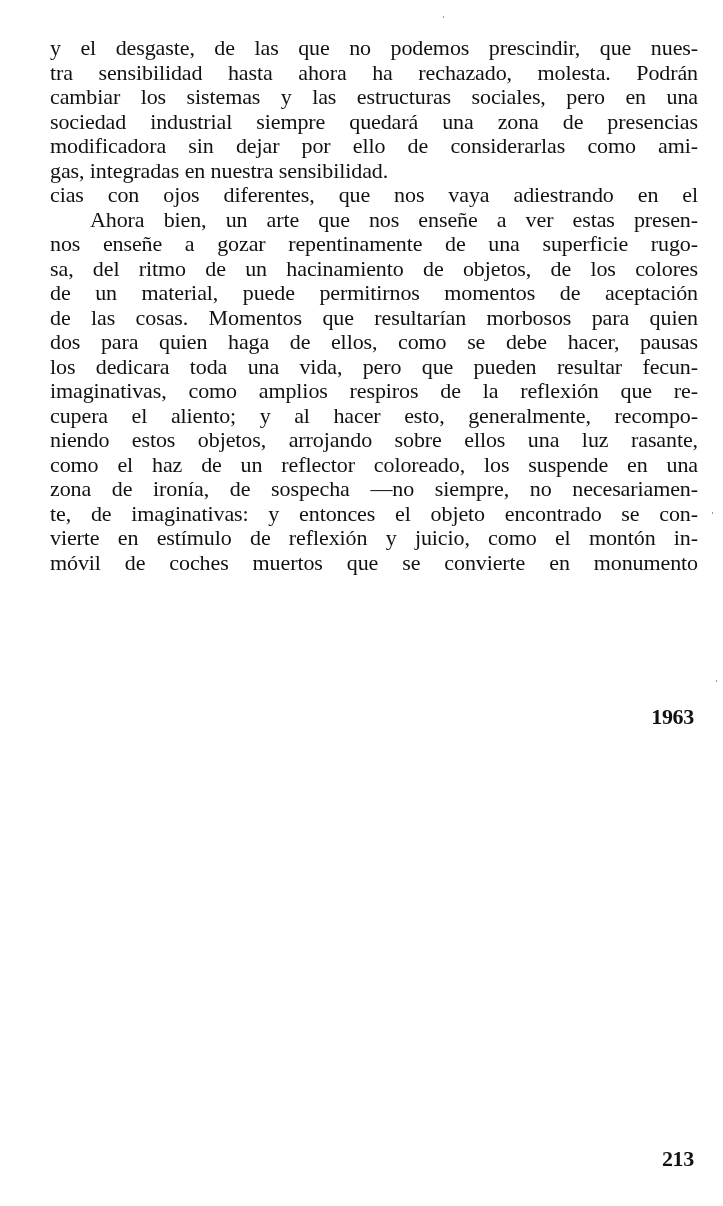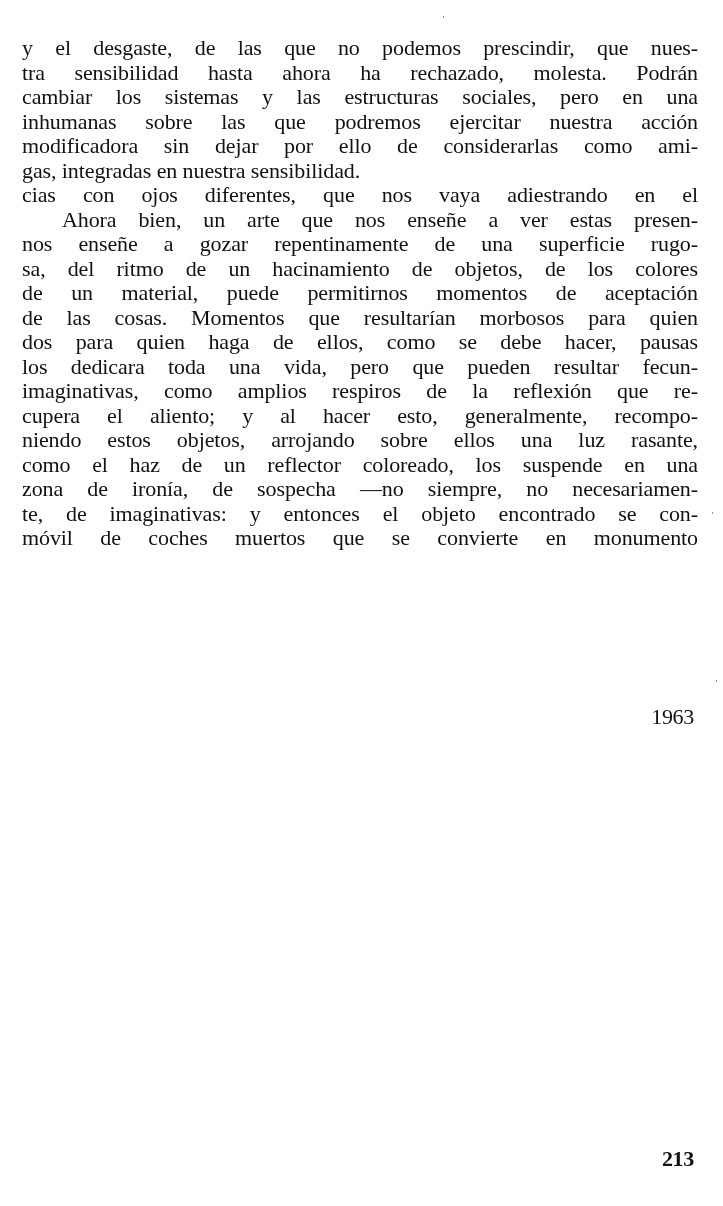--- a/index.html
+++ b/index.html
@@ -31,33 +31,34 @@
       line-height: 24.5px;
       letter-spacing: -0.1px;
     }
     .line {
       display: block;
       height: 24.5px;
       white-space: nowrap;
       text-align: justify;
       text-align-last: justify;
       overflow: visible;
+      margin-left: 28px;
     }
     .line.last {
       text-align-last: left;
     }
     .line.indent {
       padding-left: 40px;
     }
     .year {
       position: absolute;
       right: 29px;
       top: 704px;
       font-size: 22px;
-      font-weight: normal;
+      font-weight: bold;
       letter-spacing: -0.3px;
     }
     .page-number {
       position: absolute;
       right: 29px;
       top: 1146px;
       font-size: 22px;
       font-weight: bold;
       letter-spacing: -0.3px;
     }
@@ -72,40 +73,41 @@
 <body>
 
 <div class="page">
 
   <div class="text-block">
 
     <div>
       <span class="line">y el desgaste, de las que no podemos prescindir, que nues-</span>
       <span class="line">tra sensibilidad hasta ahora ha rechazado, molesta. Podrán</span>
       <span class="line">cambiar los sistemas y las estructuras sociales, pero en una</span>
-      <span class="line">inhumanas sobre las que podremos ejercitar nuestra acción</span>
+      <span class="line">sociedad industrial siempre quedará una zona de presencias</span>
       <span class="line">modificadora sin dejar por ello de considerarlas como ami-</span>
       <span class="line last">gas, integradas en nuestra sensibilidad.</span>
     </div>
 
     <div>
       <span class="line">cias con ojos diferentes, que nos vaya adiestrando en el</span>
       <span class="line indent">Ahora bien, un arte que nos enseñe a ver estas presen-</span>
       <span class="line">nos enseñe a gozar repentinamente de una superficie rugo-</span>
       <span class="line">sa, del ritmo de un hacinamiento de objetos, de los colores</span>
       <span class="line">de un material, puede permitirnos momentos de aceptación</span>
       <span class="line">de las cosas. Momentos que resultarían morbosos para quien</span>
       <span class="line">dos para quien haga de ellos, como se debe hacer, pausas</span>
       <span class="line">los dedicara toda una vida, pero que pueden resultar fecun-</span>
       <span class="line">imaginativas, como amplios respiros de la reflexión que re-</span>
       <span class="line">cupera el aliento; y al hacer esto, generalmente, recompo-</span>
       <span class="line">niendo estos objetos, arrojando sobre ellos una luz rasante,</span>
       <span class="line">como el haz de un reflector coloreado, los suspende en una</span>
       <span class="line">zona de ironía, de sospecha —no siempre, no necesariamen-</span>
       <span class="line">te, de imaginativas: y entonces el objeto encontrado se con-</span>
+      <span class="line">vierte en estímulo de reflexión y juicio, como el montón in-</span>
       <span class="line">móvil de coches muertos que se convierte en monumento</span>
     </div>
   </div>
 
   <div class="year">1963</div>
 
   <div class="page-number">213</div>
 
   <span class="speck" style="left:443px;top:16px;"></span>
   <span class="speck" style="left:712px;top:512px;"></span>

